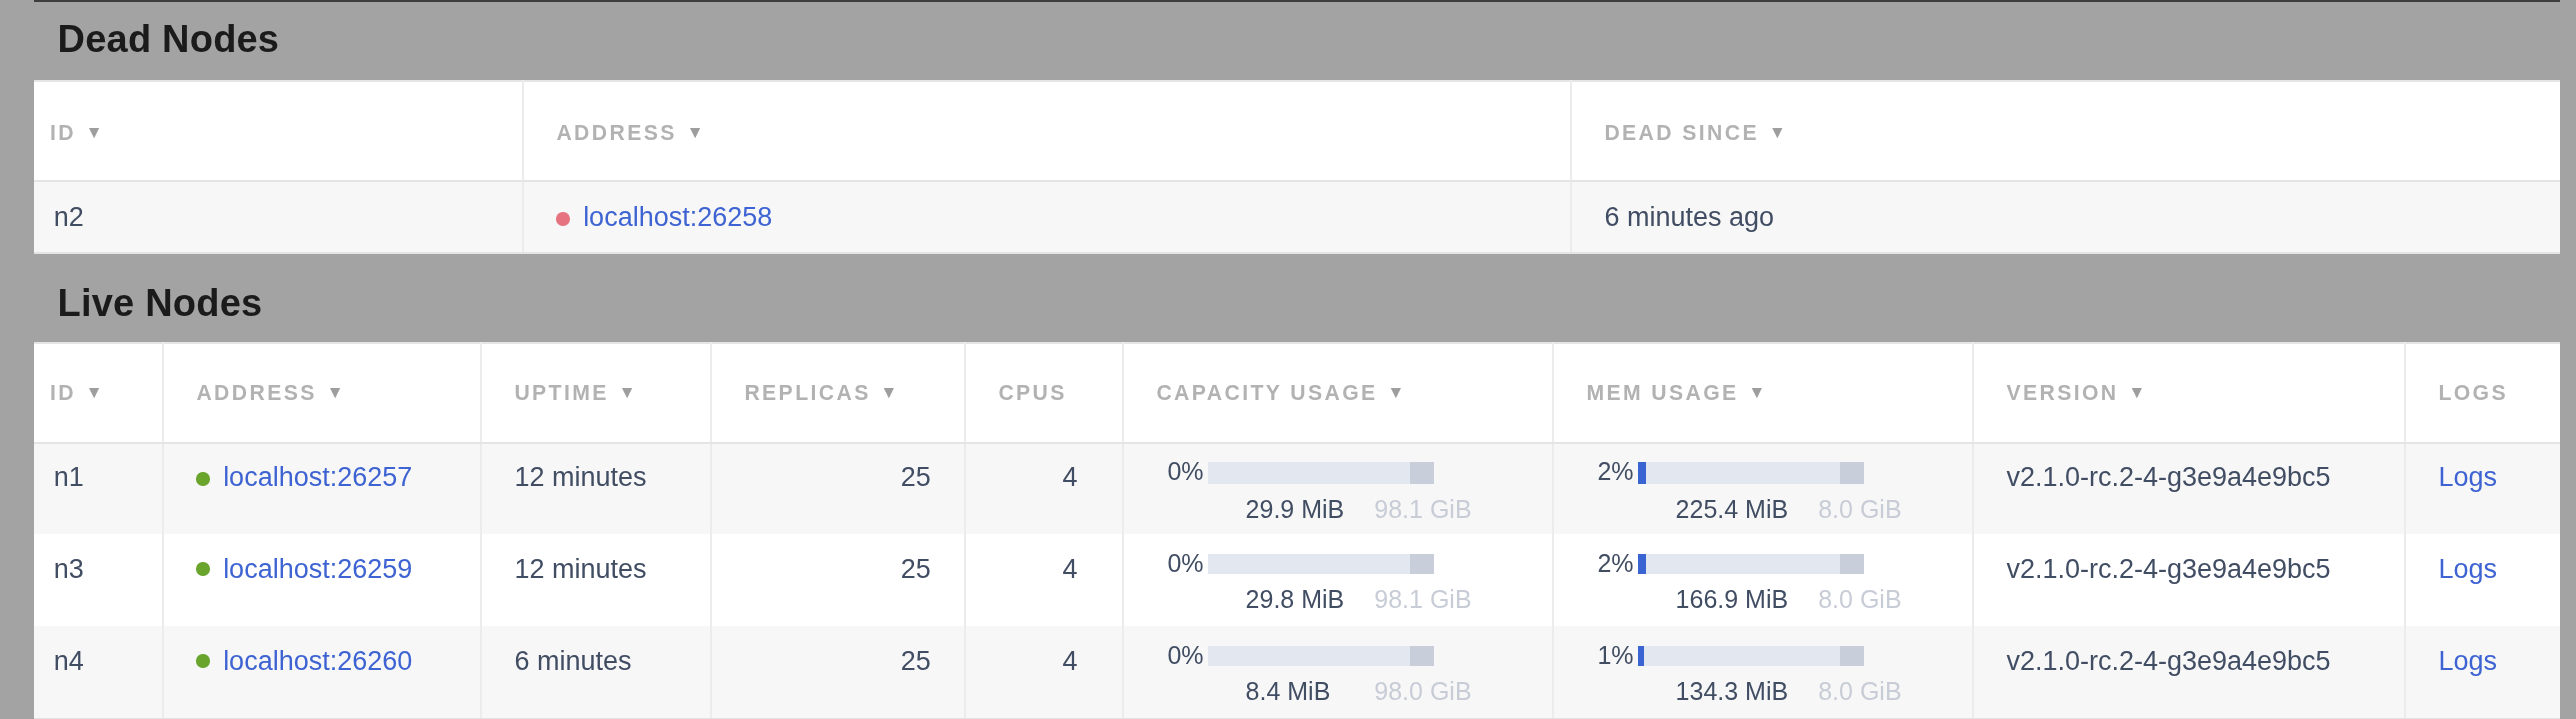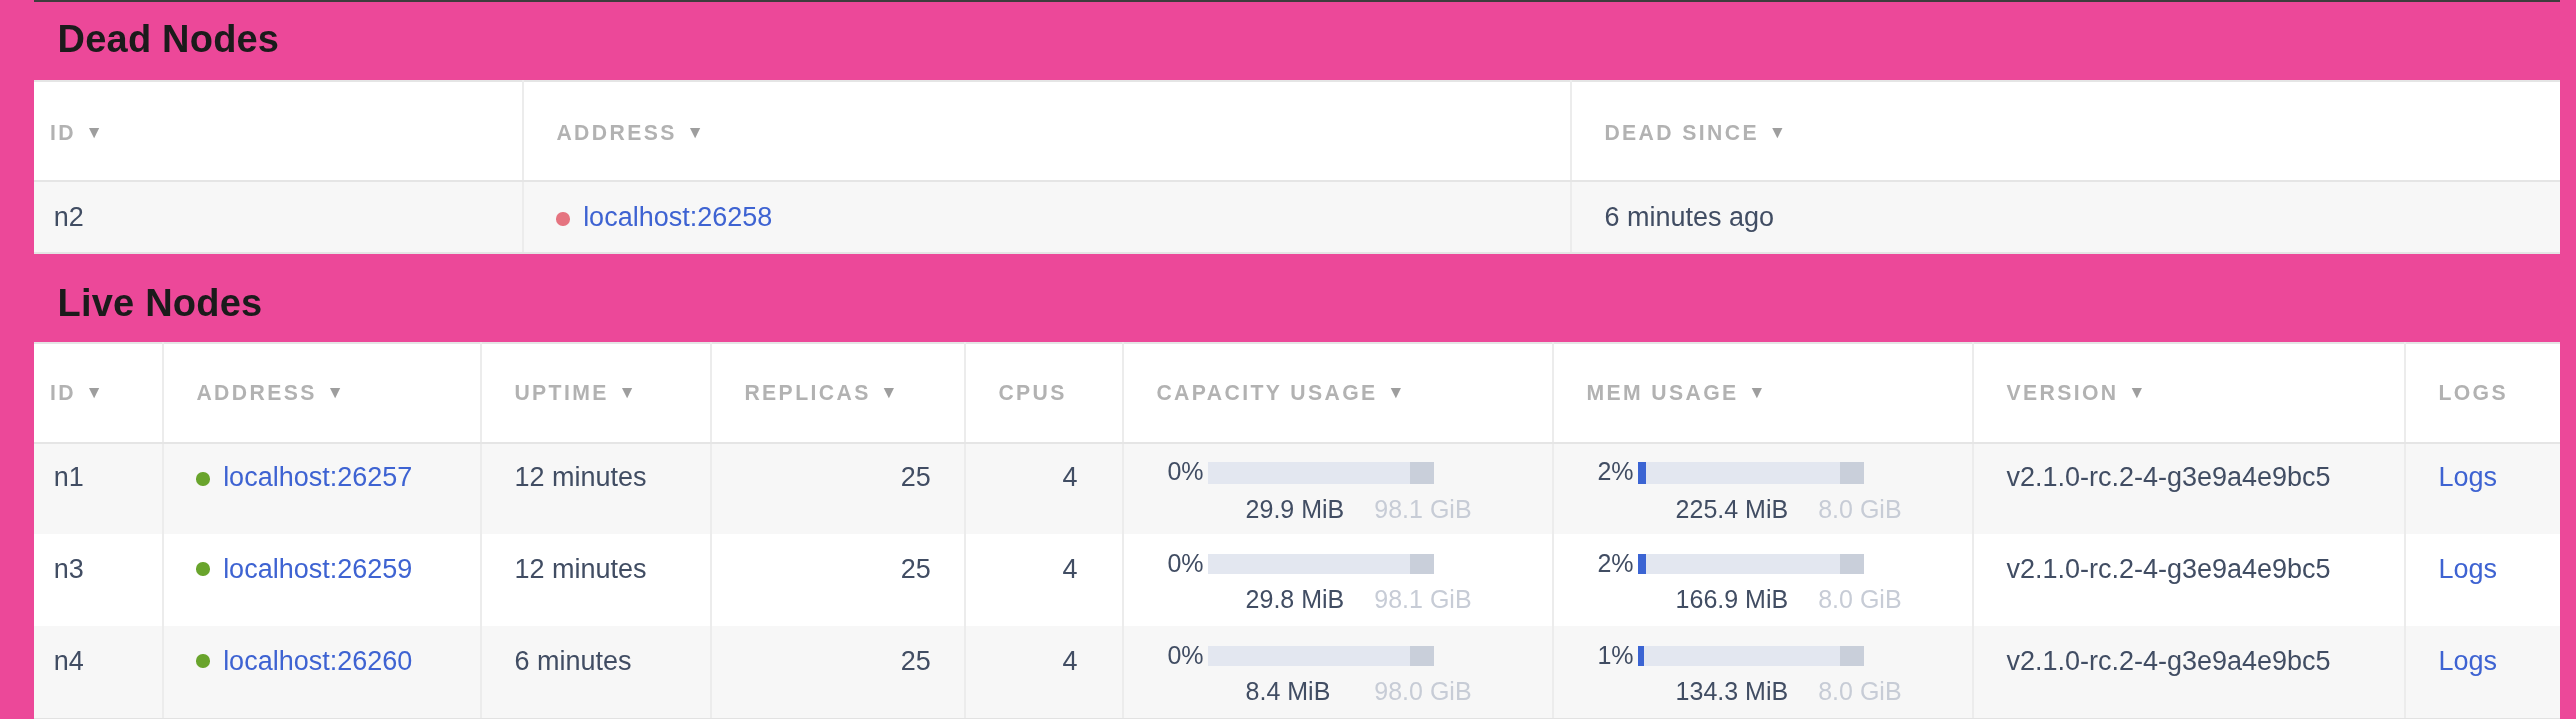--- a/index.html
+++ b/index.html
@@ -1,16 +1,16 @@
 <!DOCTYPE html>
 <html><head>
 <meta charset="utf-8">
 <style>
   html,body{margin:0;padding:0;background:#ffffff;}
-  .viewport{width:2576px;height:720px;overflow:hidden;background:#ec4899;position:relative;}
+  .viewport{width:2576px;height:720px;overflow:hidden;background:#a3a3a3;position:relative;}
   .canvas{width:1288px;height:360px;transform:scale(2);transform-origin:0 0;
           font-family:"Liberation Sans",sans-serif;color:#414d63;}
   .content{margin-left:17.3px;width:1263px;border-top:1.9px solid #3d3d3d;box-sizing:border-box;}
 
   h2.section-title{margin:0;padding:5.8px 0 0 11.5px;font-size:19px;line-height:25px;
                    font-weight:700;color:#1b1b1b;letter-spacing:0.1px;}
   h2.live{padding-top:12.5px;line-height:23px;}
 
   table{border-collapse:collapse;table-layout:fixed;width:1263px;}
   table.dead-table{margin-top:8.7px;}

